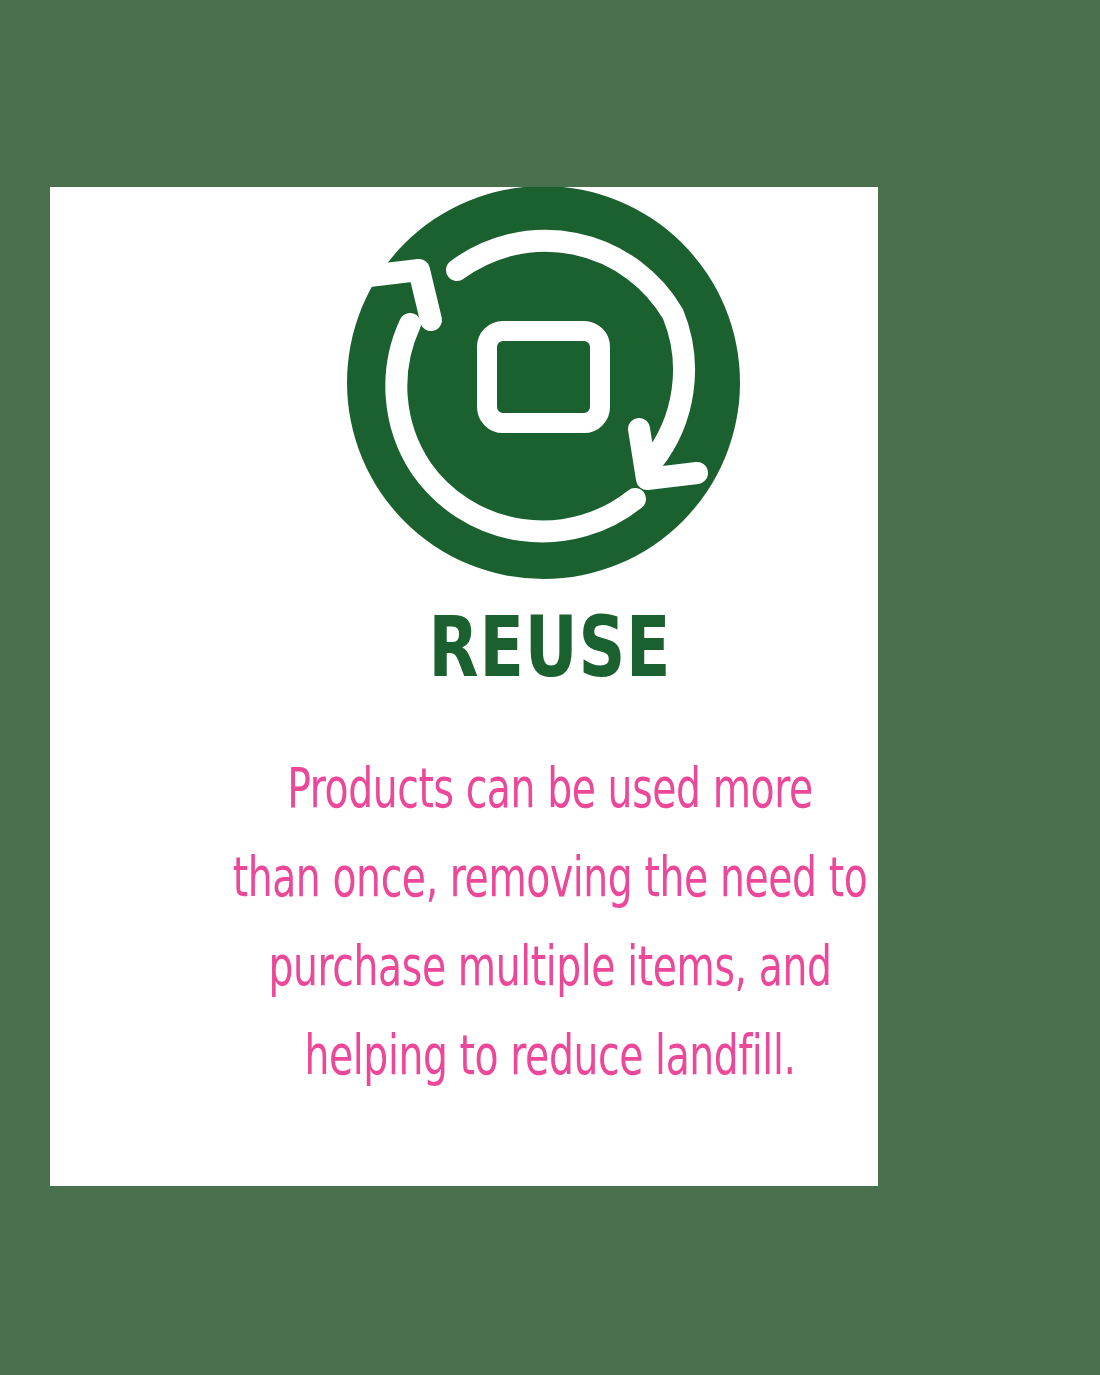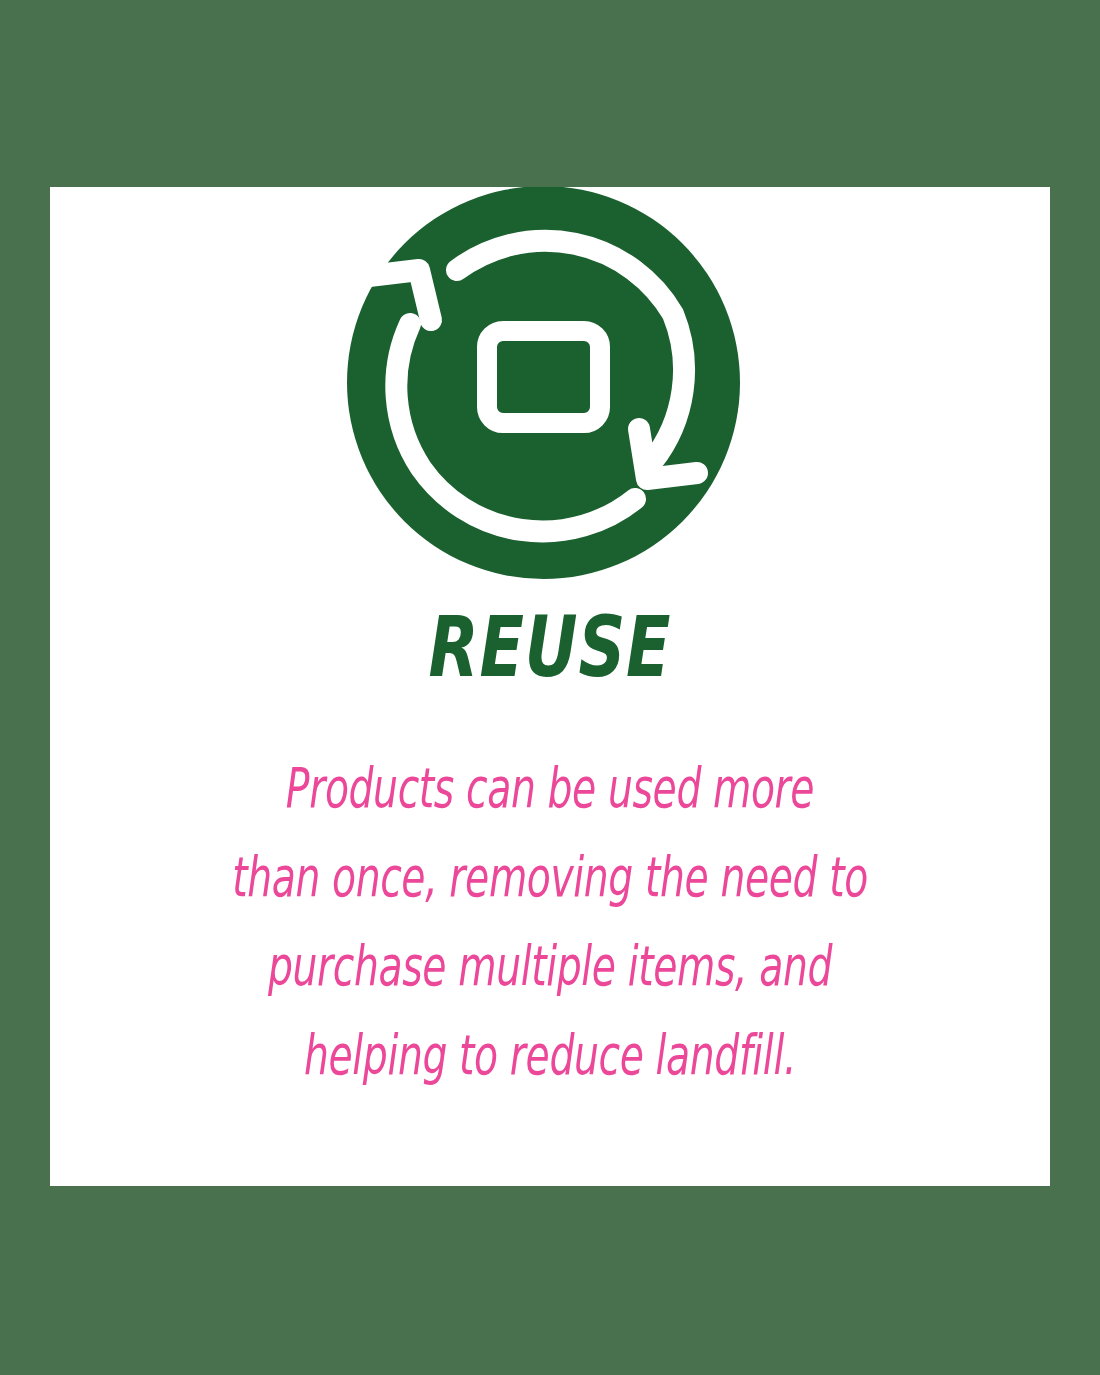--- a/index.html
+++ b/index.html
@@ -21,25 +21,24 @@
     width: 1100px;
     height: 1375px;
     background: #4a714e;
   }
 
   
   #card {
     position: absolute;
     left: 50px;
     top: 187px;
-    width: 1000px;
+    width: 828px;
     height: 999px;
     background: #ffffff;
     overflow: hidden;
-    font-style: italic;
   }
 
   
   #icon-badge {
     position: absolute;
     left: 297px;   
     top: -1px;     
     width: 393px;
     height: 393px;
   }

